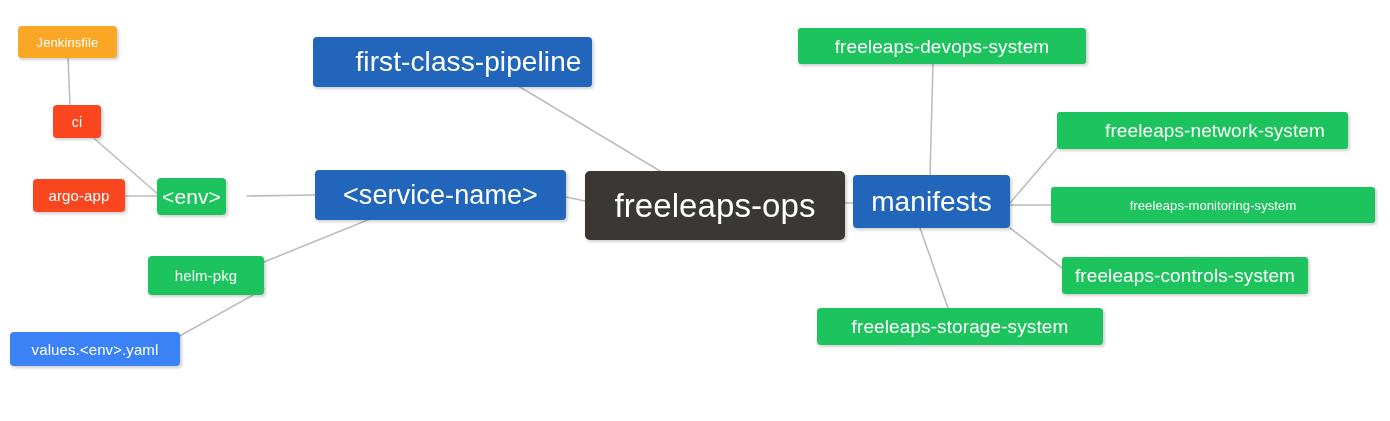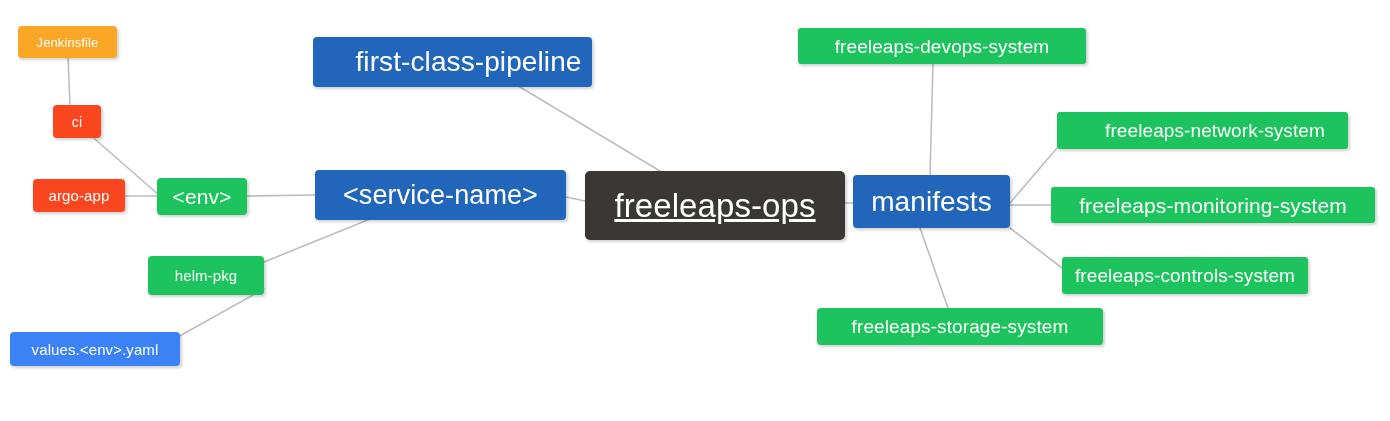--- a/index.html
+++ b/index.html
@@ -64,46 +64,46 @@
       </div>
       <div class="node" style="left: 53px; top: 105px; width: 48px; height: 33px; background: rgb(249, 70, 31); border-radius: 4px; color: rgb(255, 255, 255);">
         <span class="node-label" style="font-size: 14px;">ci</span>
       </div>
       <div class="node" style="left: 33px; top: 179px; width: 92px; height: 33px; background: rgb(249, 70, 31); border-radius: 4px; color: rgb(255, 255, 255);">
         <span class="node-label" style="font-size: 15px;">argo-app</span>
       </div>
       <div class="node" style="left: 10px; top: 332px; width: 170px; height: 34px; background: #3b82f6; border-radius: 4px; color: rgb(255, 255, 255);">
         <span class="node-label" style="font-size: 15px;">values.&lt;env&gt;.yaml</span>
       </div>
-      <div class="node" style="left: 157px; top: 178px; width: 90px; height: 37px; background: rgb(29, 196, 93); border-radius: 4px; color: rgb(255, 255, 255);">
+      <div class="node" style="left: 157px; top: 178px; width: 69px; height: 37px; background: rgb(29, 196, 93); border-radius: 4px; color: rgb(255, 255, 255);">
         <span class="node-label" style="font-size: 21px;">&lt;env&gt;</span>
       </div>
       <div class="node" style="left: 148px; top: 256px; width: 116px; height: 39px; background: rgb(29, 196, 93); border-radius: 4px; color: rgb(255, 255, 255);">
         <span class="node-label" style="font-size: 15px;">helm-pkg</span>
       </div>
       <div class="node" style="left: 313px; top: 37px; width: 279px; height: 50px; background: rgb(33, 102, 187); border-radius: 4px; color: rgb(255, 255, 255); padding-left: 32px;">
         <span class="node-label" style="font-size: 28px;">first-class-pipeline</span>
       </div>
       <div class="node" style="left: 315px; top: 170px; width: 251px; height: 50px; background: rgb(33, 102, 187); border-radius: 4px; color: rgb(255, 255, 255);">
         <span class="node-label" style="font-size: 27px;">&lt;service-name&gt;</span>
       </div>
       <div class="node" style="left: 585px; top: 171px; width: 260px; height: 69px; background: rgb(59, 55, 53); border-radius: 5px; color: rgb(255, 255, 255);">
-        <span class="node-label" style="font-size: 33px; text-decoration: underline;">freeleaps-ops</span>
+        <span class="node-label" style="font-size: 33px;">freeleaps-ops</span>
       </div>
       <div class="node" style="left: 853px; top: 175px; width: 157px; height: 53px; background: rgb(33, 102, 187); border-radius: 4px; color: rgb(255, 255, 255);">
         <span class="node-label" style="font-size: 28px;">manifests</span>
       </div>
       <div class="node" style="left: 798px; top: 28px; width: 288px; height: 36px; background: rgb(29, 196, 93); border-radius: 3px; color: rgb(255, 255, 255);">
         <span class="node-label" style="font-size: 19px;">freeleaps-devops-system</span>
       </div>
       <div class="node" style="left: 1057px; top: 112px; width: 291px; height: 37px; background: rgb(29, 196, 93); border-radius: 3px; color: rgb(255, 255, 255);">
         <span class="node-label" style="font-size: 19px; margin-left: 25px;">freeleaps-network-system</span>
       </div>
       <div class="node" style="left: 1051px; top: 187px; width: 324px; height: 36px; background: rgb(29, 196, 93); border-radius: 3px; color: rgb(255, 255, 255);">
-        <span class="node-label" style="font-size: 21px;">freeleaps-monitoring-system</span>
+        <span class="node-label" style="font-size: 13px;">freeleaps-monitoring-system</span>
       </div>
       <div class="node" style="left: 1062px; top: 257px; width: 246px; height: 37px; background: rgb(29, 196, 93); border-radius: 3px; color: rgb(255, 255, 255);">
         <span class="node-label" style="font-size: 19px;">freeleaps-controls-system</span>
       </div>
       <div class="node" style="left: 817px; top: 308px; width: 286px; height: 37px; background: rgb(29, 196, 93); border-radius: 4px; color: rgb(255, 255, 255);">
         <span class="node-label" style="font-size: 19px;">freeleaps-storage-system</span>
       </div>
     </div>
 </div>
 

